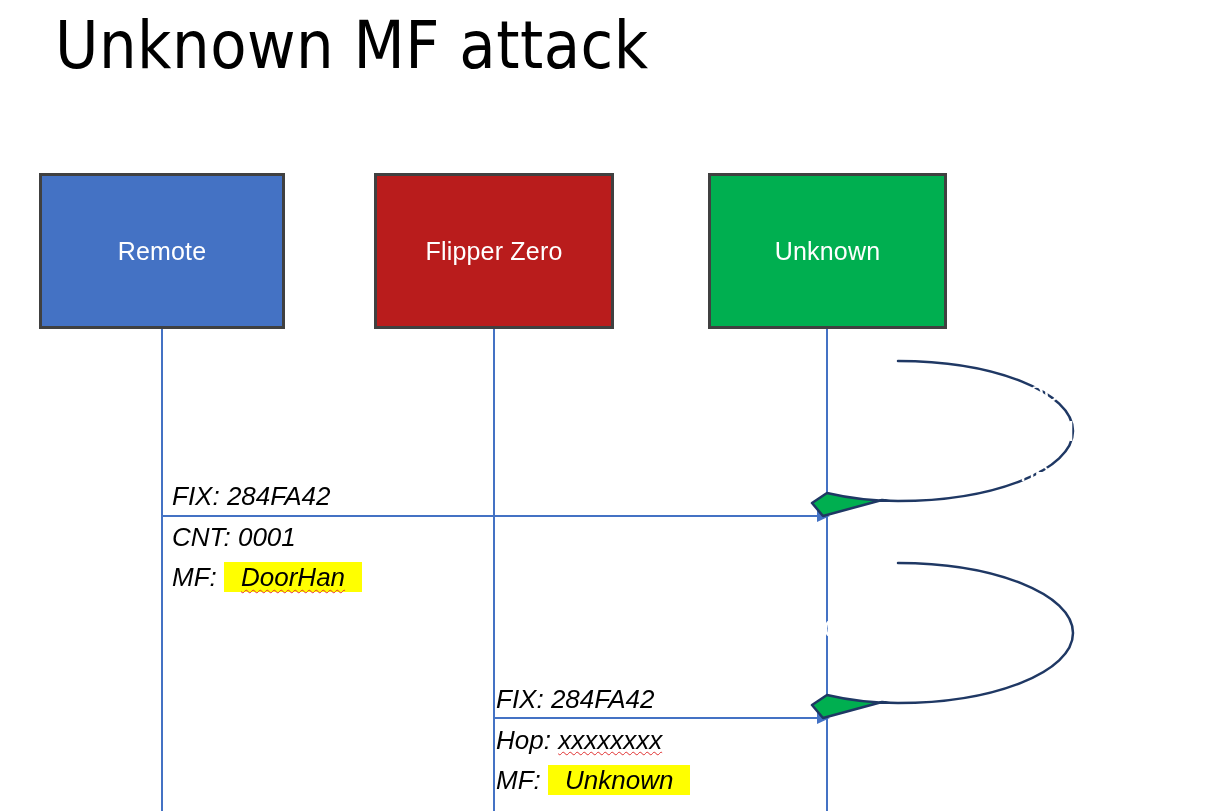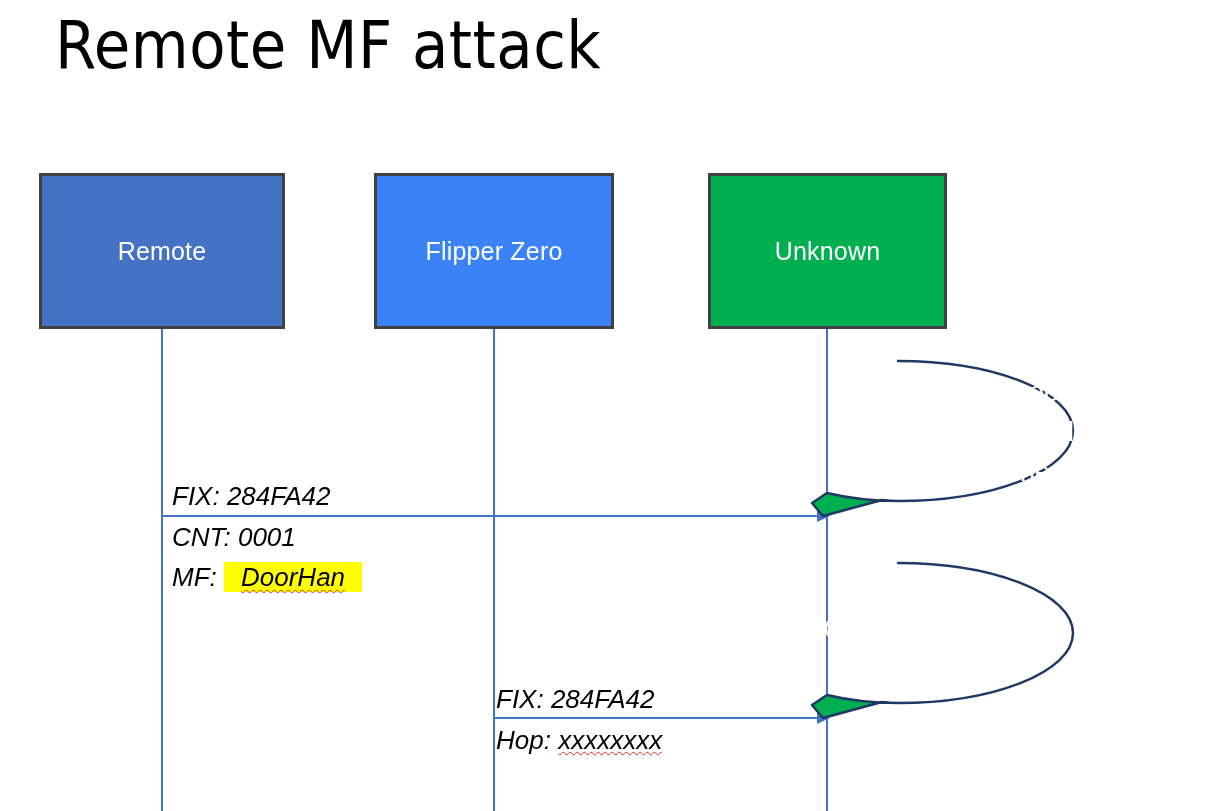--- a/index.html
+++ b/index.html
@@ -50,21 +50,21 @@
   }
   .actor-label {
     color: #ffffff;
     font-family: "Liberation Sans", sans-serif;
     font-size: 25px;
     font-weight: 400;
     letter-spacing: 0.2px;
     white-space: nowrap;
   }
   #box-remote   { left: 39px;  top: 173px; width: 246px; height: 156px; background: #4472C4; }
-  #box-flipper  { left: 374px; top: 173px; width: 240px; height: 156px; background: #3b82f6; }
+  #box-flipper  { left: 374px; top: 173px; width: 240px; height: 156px; background: #b91c1c; }
   #box-receiver { left: 708px; top: 173px; width: 239px; height: 156px; background: #00AF50; }
 
   
   .lifeline {
     position: absolute;
     width: 2px;
     background: #4472C4;
   }
   #life-remote   { left: 161px; top: 329px; height: 482px; }
   #life-flipper  { left: 493px; top: 329px; height: 482px; }
@@ -138,21 +138,21 @@
   #bubble-1 { left: 722px; top: 360px; width: 352px; height: 160px; }
   #bubble-2 { left: 722px; top: 562px; width: 352px; height: 160px; }
   #bubble-1 .bubble-text { top: 12px; text-align: right; }
   #bubble-2 .bubble-text { top: 7px; }
 </style>
 </head>
 <body>
 
 <div id="slide">
 
-  <div class="slide-title">Remote MF attack</div>
+  <div class="slide-title">Unknown MF attack</div>
 
   <div id="box-remote" class="actor-box">
     <span class="actor-label">Remote</span>
   </div>
 
   <div id="box-flipper" class="actor-box">
     <span class="actor-label">Flipper Zero</span>
   </div>
 
   <div id="box-receiver" class="actor-box">
@@ -169,20 +169,21 @@
   <div id="msg1-rest" class="msg-text">
     <div>CNT: 0001</div>
     <div><span>MF: </span><span class="hl-yellow spell">DoorHan</span></div>
   </div>
 
   <div id="arrow-2" class="msg-arrow"></div>
 
   <div id="msg2-line1" class="msg-text">FIX: 284FA42</div>
   <div id="msg2-rest" class="msg-text">
     <div><span>Hop: </span><span class="spell-plain">xxxxxxxx</span></div>
+    <div><span>MF: </span><span class="hl-yellow">Unknown</span></div>
   </div>
 
   <div id="bubble-1" class="bubble">
     <svg width="352" height="160" viewBox="0 0 352 160">
       <path d="M 176 1
                C 272 1 351 32 351 71
                C 351 110 272 141 176 141
                C 150 141 126 138 105 133
                L 90 143
                L 101 156

